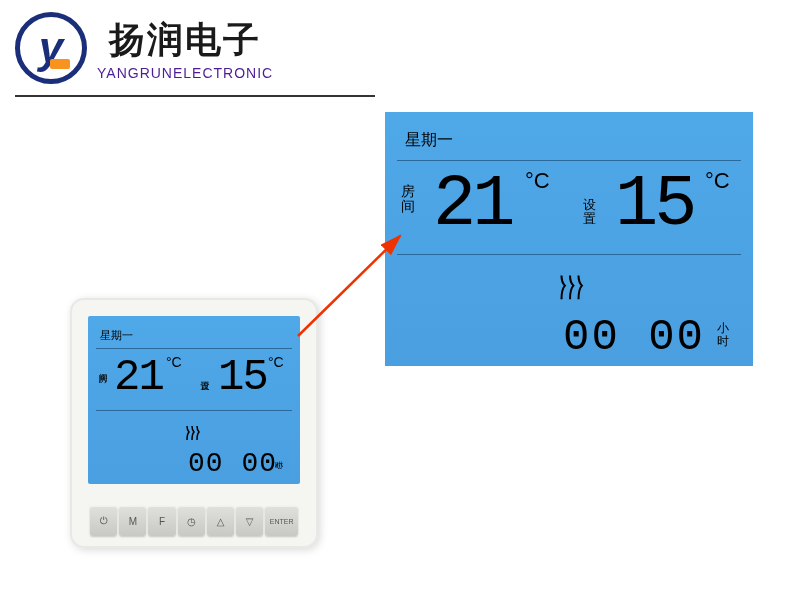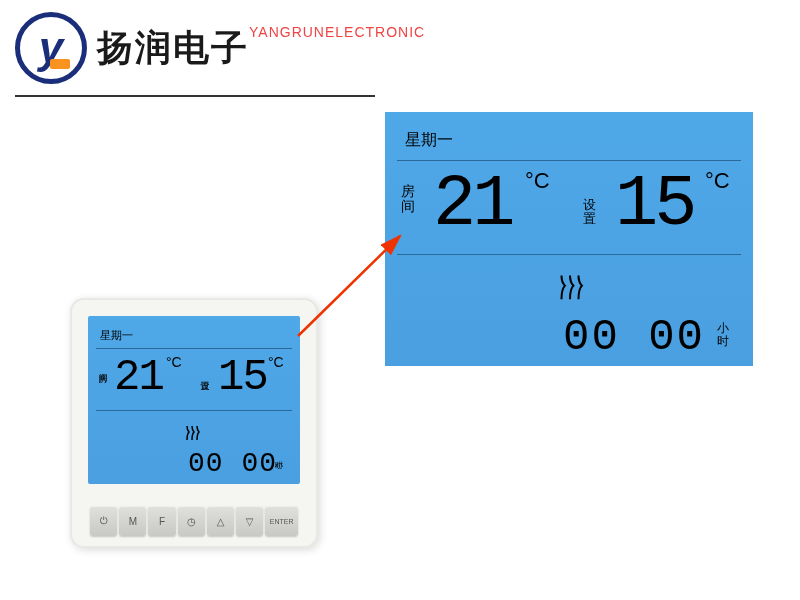--- a/index.html
+++ b/index.html
@@ -3,23 +3,23 @@
   <meta charset="utf-8">
   <style>
     * { margin: 0; padding: 0; box-sizing: border-box; }
     body { width: 800px; height: 600px; background: #fff; font-family: Arial, sans-serif; position: relative; }
     
     
     .logo-area { position: absolute; top: 12px; left: 15px; display: flex; align-items: center; gap: 10px; }
     .logo-circle { width: 72px; height: 72px; border-radius: 50%; border: 5px solid #1b2e7a; display: flex; align-items: center; justify-content: center; position: relative; }
     .logo-inner { font-size: 44px; font-weight: bold; font-style: italic; color: #1b2e7a; position: relative; }
     .logo-orange { position: absolute; width: 20px; height: 10px; background: #f7931e; border-radius: 2px; top: 42px; left: 30px; }
-    .logo-text { display: flex; flex-direction: row; text-align: center; }
+    .logo-text { display: flex; flex-direction: column; text-align: center; }
     .logo-cn { font-size: 36px; letter-spacing: 2px; font-weight: bold; color: #1a1a1a; }
-    .logo-en { font-size: 14px; letter-spacing: 1px; color: #ef4444; }
+    .logo-en { font-size: 14px; letter-spacing: 1px; color: #4c1d95; }
     .logo-underline { position: absolute; top: 95px; left: 15px; width: 360px; height: 2px; background: #333; }
     
     
     .device { position: absolute; top: 298px; left: 70px; width: 248px; height: 250px; background: #f5f5f2; border-radius: 14px; box-shadow: 2px 2px 8px rgba(0,0,0,0.15), inset 0 0 0 2px #e8e8e5; }
     .device-screen { position: absolute; top: 18px; left: 18px; width: 212px; height: 168px; background: linear-gradient(180deg, #4fa8e8 0%, #4a9fe0 100%); border-radius: 2px; }
     
     
     .s-day { position: absolute; top: 12px; left: 12px; font-size: 11px; color: #000; }
     .s-line1 { position: absolute; top: 32px; left: 8px; right: 8px; height: 1px; background: #2a6a9a; }
     .s-room { position: absolute; top: 50px; left: 10px; font-size: 9px; color: #000; writing-mode: vertical-rl; line-height: 1; }

